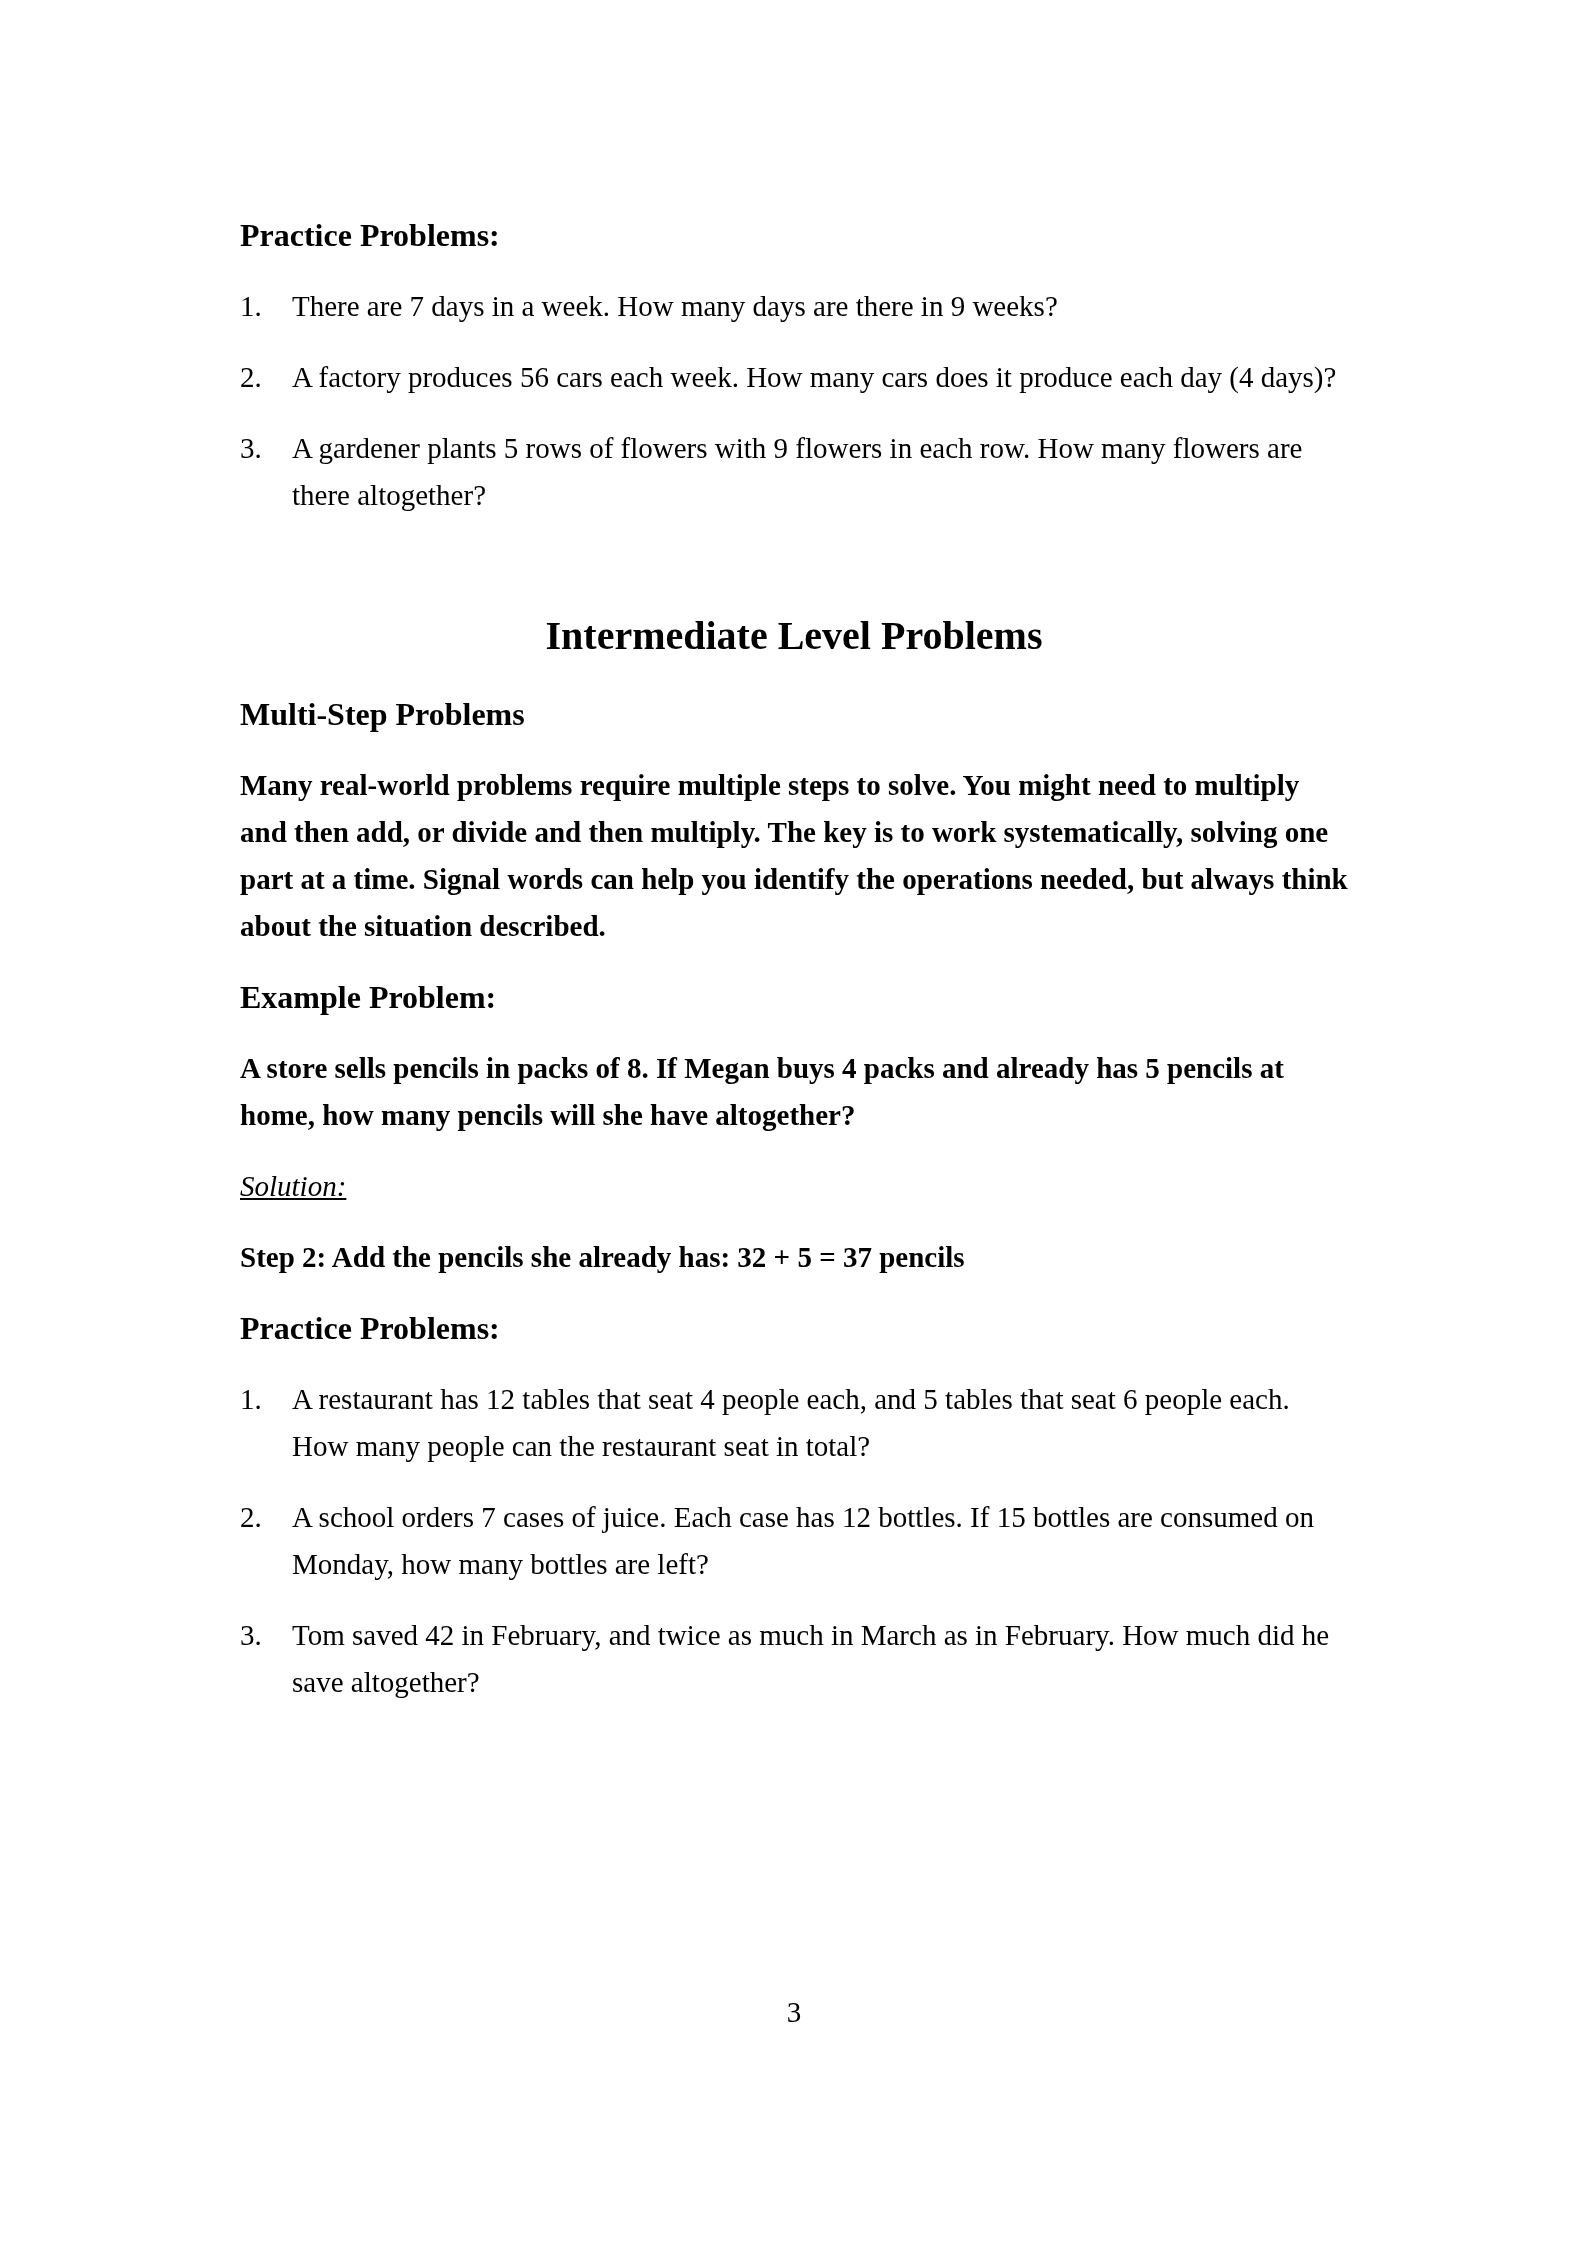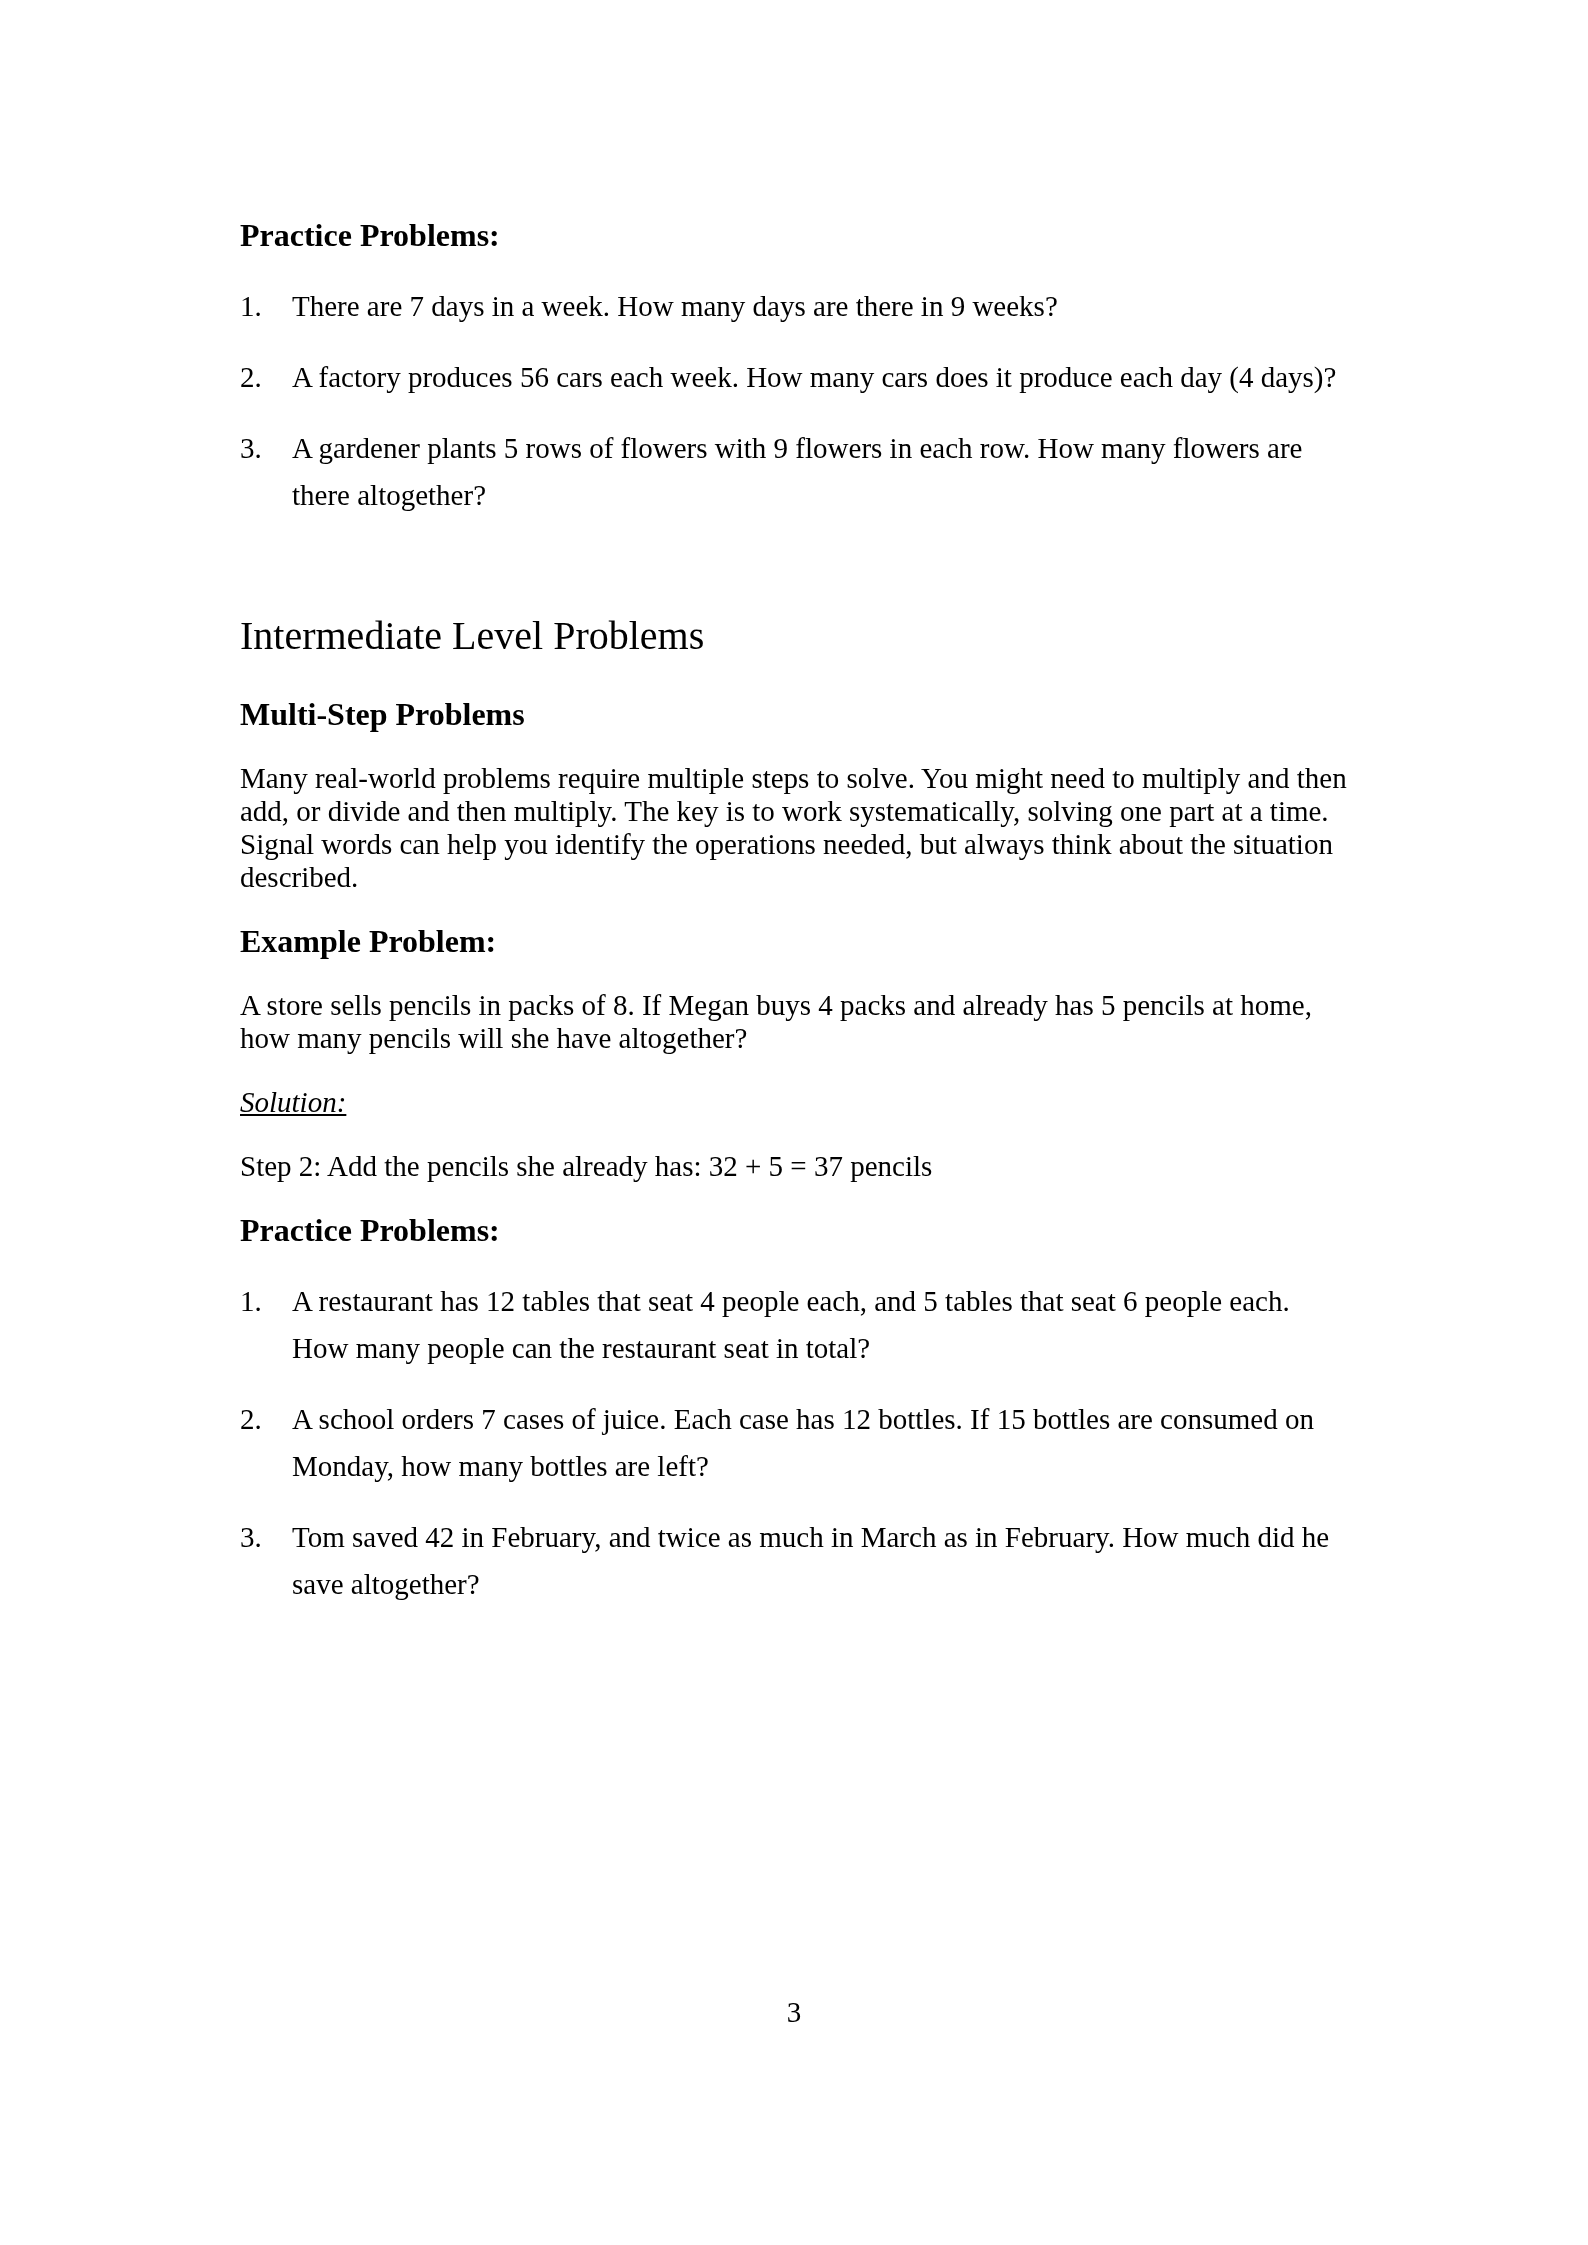--- a/index.html
+++ b/index.html
@@ -17,37 +17,39 @@
     overflow: hidden;
   }
   .content {
     position: absolute;
     left: 240px;
     top: 212px;
     width: 1108px;
   }
   .body-text {
     font-size: 29px;
-    line-height: 33px;
+    line-height: 47px;
     margin: 17px 0 24px 0;
+    font-weight: bold;
   }
   .subhead {
     font-size: 32px;
     font-weight: bold;
     line-height: 47px;
     margin: 0 0 24px 0;
   }
   .subhead.spaced {
     margin-top: 24px;
   }
   .section-title {
     font-size: 40px;
-    font-weight: normal;
+    font-weight: bold;
     line-height: 58px;
     margin: 88px 0 26px 0;
+    text-align: center;
   }
   ol.problem-list {
     list-style: none;
     margin: 0;
     padding: 0;
   }
   ol.problem-list li {
     position: relative;
     padding-left: 52px;
     font-size: 29px;

